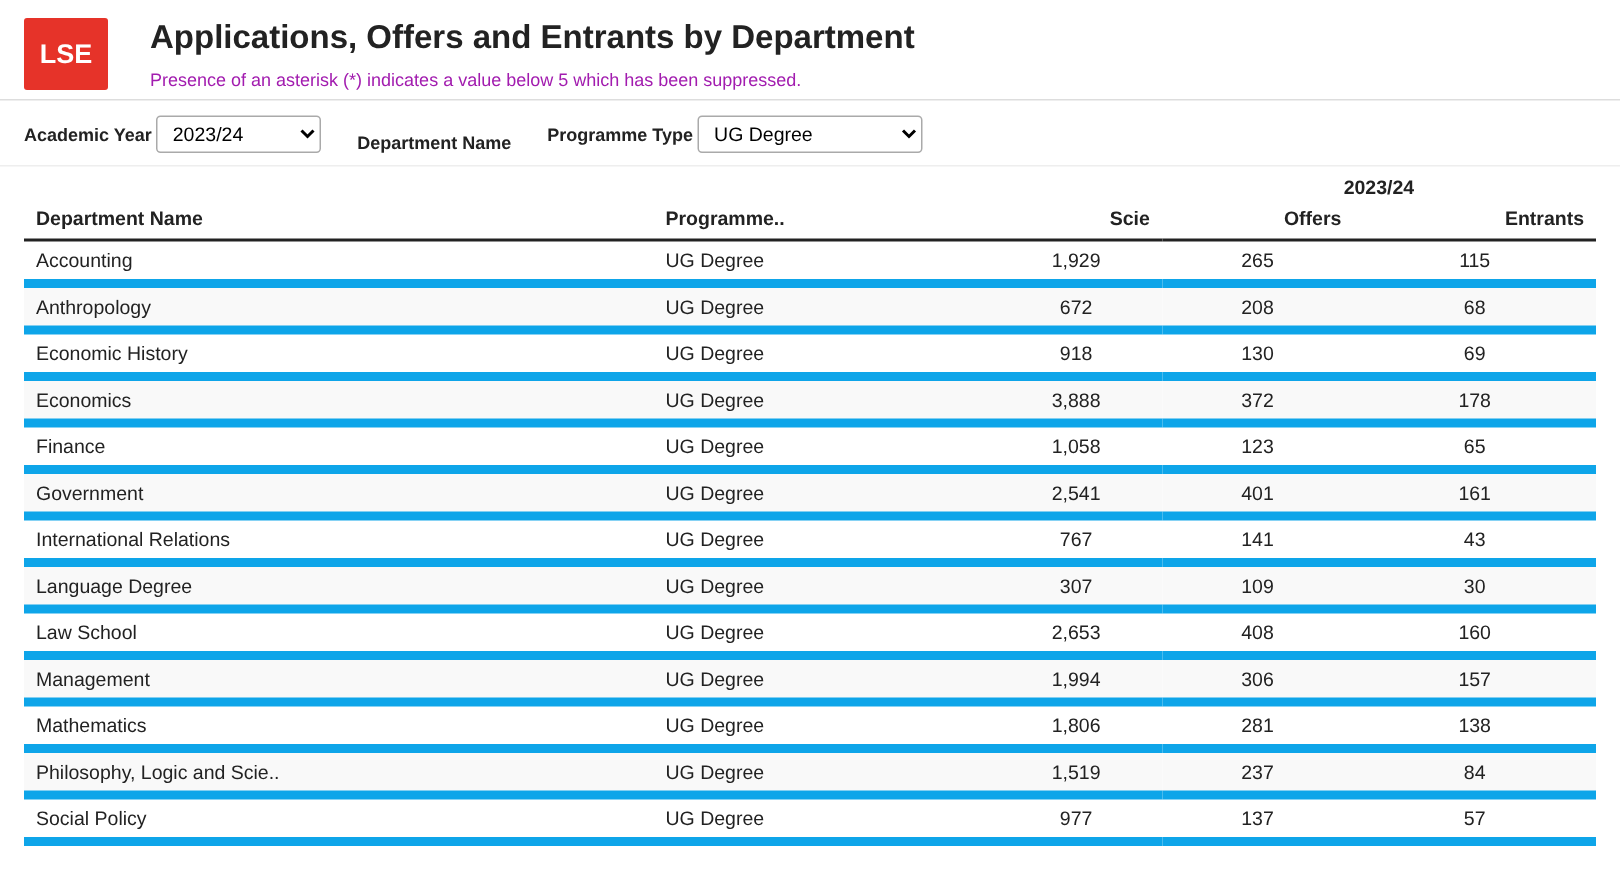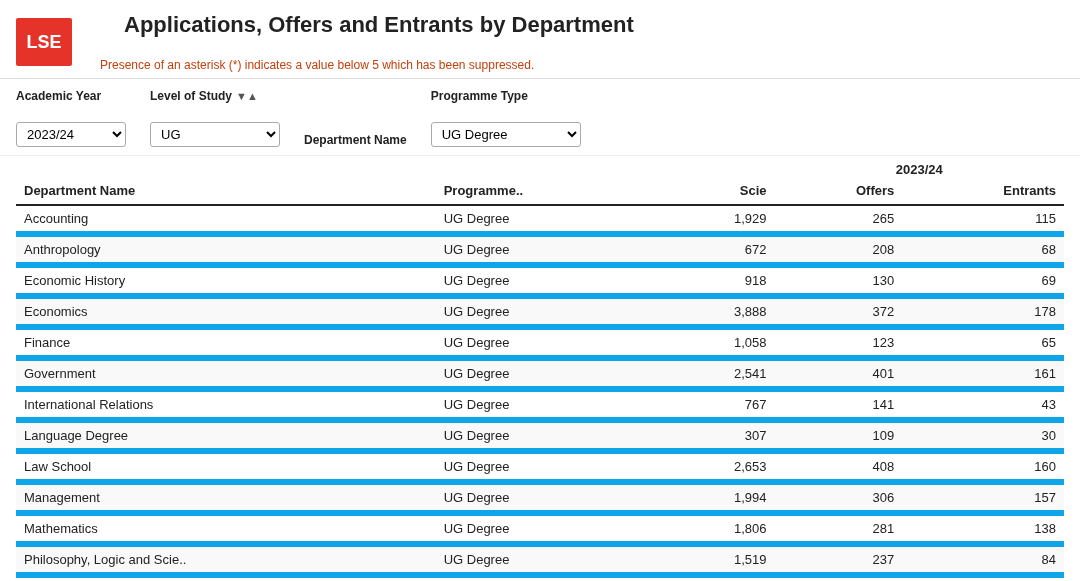--- a/index.html
+++ b/index.html
@@ -32,40 +32,39 @@
       justify-content: center;
       margin-right: 28px;
       flex-shrink: 0;
       border-radius: 2px;
     }
     .header-text h1 {
       font-size: 22px;
       font-weight: bold;
       color: #222;
       line-height: 1.2;
-      margin-left: 24px;
     }
     .header-text .subtitle {
-      color: #c2410c;
+      color: #a21caf;
       font-size: 12px;
-      margin-top: 20px;
+      margin-top: 8px;
     }
 
     
     .filters {
       display: flex;
       align-items: flex-end;
       padding: 10px 16px 8px 16px;
       gap: 24px;
       border-bottom: 1px solid #eee;
     }
     .filter-group {
       display: flex;
-      flex-direction: column;
-      gap: 19px;
+      flex-direction: row;
+      gap: 3px;
     }
     .filter-label {
       font-weight: bold;
       font-size: 12px;
       color: #222;
       display: flex;
       align-items: center;
       gap: 4px;
     }
     .filter-icon {
@@ -114,21 +113,21 @@
     tbody tr {
       border-bottom: 6px solid #0ea5e9;
     }
     tbody tr:nth-child(even) {
       background: #f9f9f9;
     }
     tbody td {
       padding: 5px 8px;
       white-space: nowrap;
     }
-    tbody td.right { text-align: right; }
+    tbody td.right { text-align: center; }
 
     .year-header-cell {
       text-align: center;
       font-weight: bold;
     }
   </style>
 </head>
 <body>
 
 <div class="header">
@@ -142,31 +141,20 @@
 </div>
 
 <div class="filters">
   <div class="filter-group">
     <label class="filter-label">Academic Year</label>
     <select>
       <option>2023/24</option>
       <option>2022/23</option>
       <option>2021/22</option>
       <option>2020/21</option>
-    </select>
-  </div>
-  <div class="filter-group">
-    <label class="filter-label">
-      <span>Level of Study</span>
-      <span class="filter-icon">▼▲</span>
-    </label>
-    <select class="wider">
-      <option>UG</option>
-      <option>PG</option>
-      <option>All</option>
     </select>
   </div>
   <div class="filter-group">
     <label class="filter-label">Department Name</label>
   </div>
   <div class="filter-group">
     <label class="filter-label">Programme Type</label>
     <select class="widest">
       <option>UG Degree</option>
       <option>All</option>

